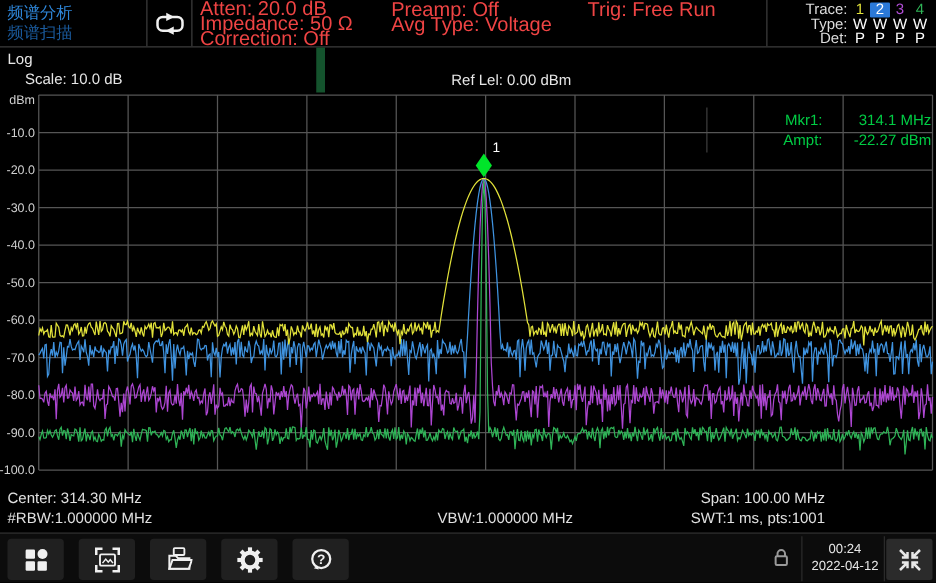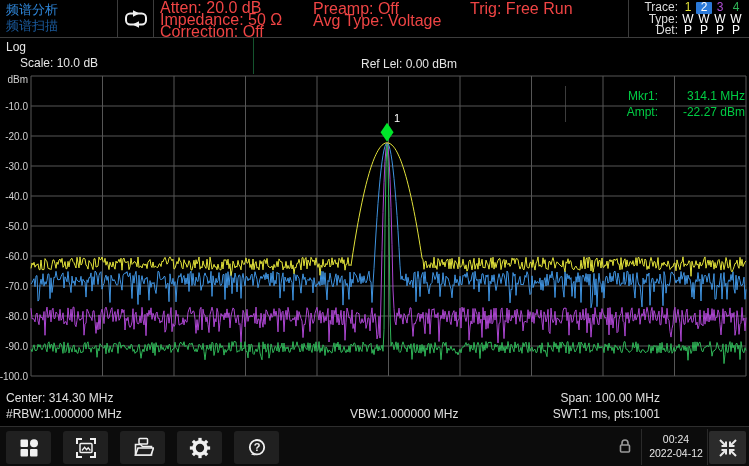--- a/index.html
+++ b/index.html
@@ -11,32 +11,32 @@
   .tab-active{color:#2e86d9;}
   .tab-idle{color:#1a5a9c;text-align:right;}
   .sweep-btn{position:absolute;left:117px;top:0;width:35px;height:37px;
              border-left:1px solid #3c3c3c;border-right:1px solid #3c3c3c;
              display:flex;align-items:center;justify-content:center;}
   .blk{position:absolute;top:2px;font-size:16px;line-height:11.5px;color:#ef4444;}
   .blk div{margin-bottom:0.5px;}
   .rf-blk{left:160px;}
   .gain-blk{left:313px;top:3px;}
   .trig-blk{left:470px;top:3px;}
-  .trace-blk{position:absolute;right:0;top:0;width:121px;height:37px;border-left:1px solid #3c3c3c;
+  .trace-blk{position:absolute;right:0;top:0;width:136px;height:37px;border-left:1px solid #3c3c3c;
              font-size:12px;line-height:11.5px;padding-top:2px;box-sizing:border-box;}
   .trow{display:flex;justify-content:flex-end;padding-right:5px;}
   .tlabel{color:#dcdcdc;margin-right:2px;}
   .tcell{width:16px;text-align:center;color:#fff;}
   .tn1{color:#e2e23a;}
   .tn2{color:#fff;background:#2b79d8;border-radius:1px;}
   .tn3{color:#b14ed6;}
   .tn4{color:#2fb457;}
   
   .hdr2{position:absolute;left:0;top:38px;width:749px;height:36px;font-size:12px;}
-  .h2left{position:absolute;left:0;top:0;width:253px;height:36px;border-right:1px solid #14532d;}
+  .h2left{position:absolute;left:0;top:0;width:253px;height:36px;border-right:7px solid #14532d;}
   .h2l1{position:absolute;left:6px;top:2px;}
   .h2l2{position:absolute;left:6px;top:18px;margin-left:14px;}
   .h2mid{position:absolute;left:253px;top:0;width:312px;height:36px;}
   .reflvl{position:absolute;bottom:3px;width:100%;text-align:center;}
   .h2right{position:absolute;left:565px;top:0;width:184px;height:36px;border-left:1px solid #3c3c3c;
            color:#00cc44;box-sizing:border-box;padding-top:2px;margin-top:48px;}
   .mrow{display:flex;padding-right:4px;line-height:16px;}
   .mlabel{width:92px;text-align:right;}
   .mval{flex:1;text-align:right;}
   

